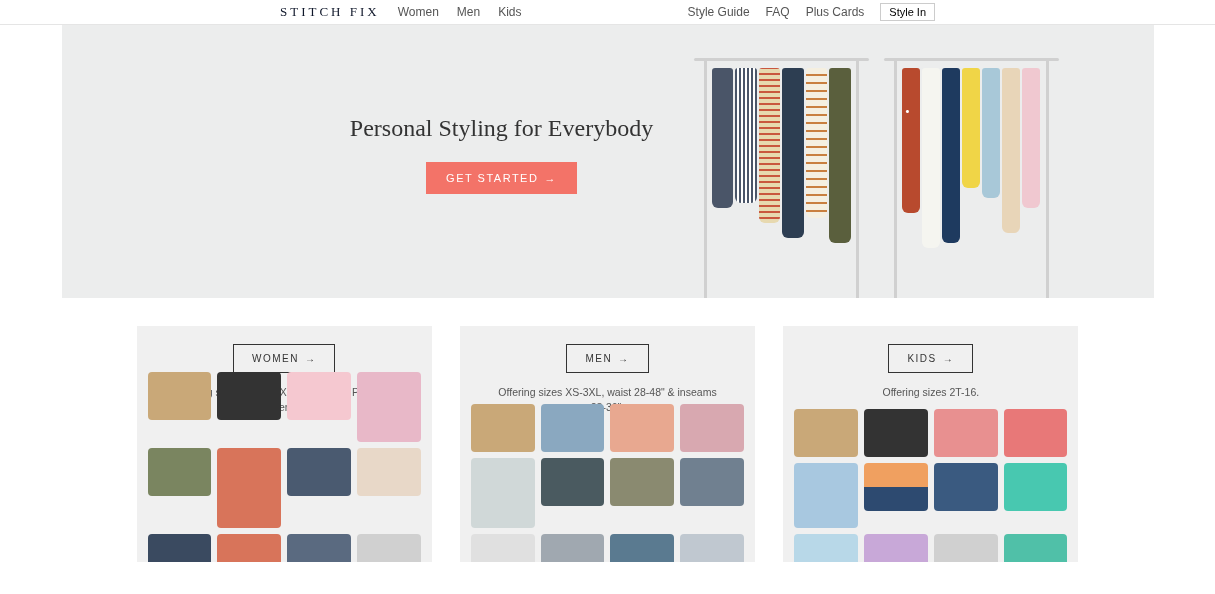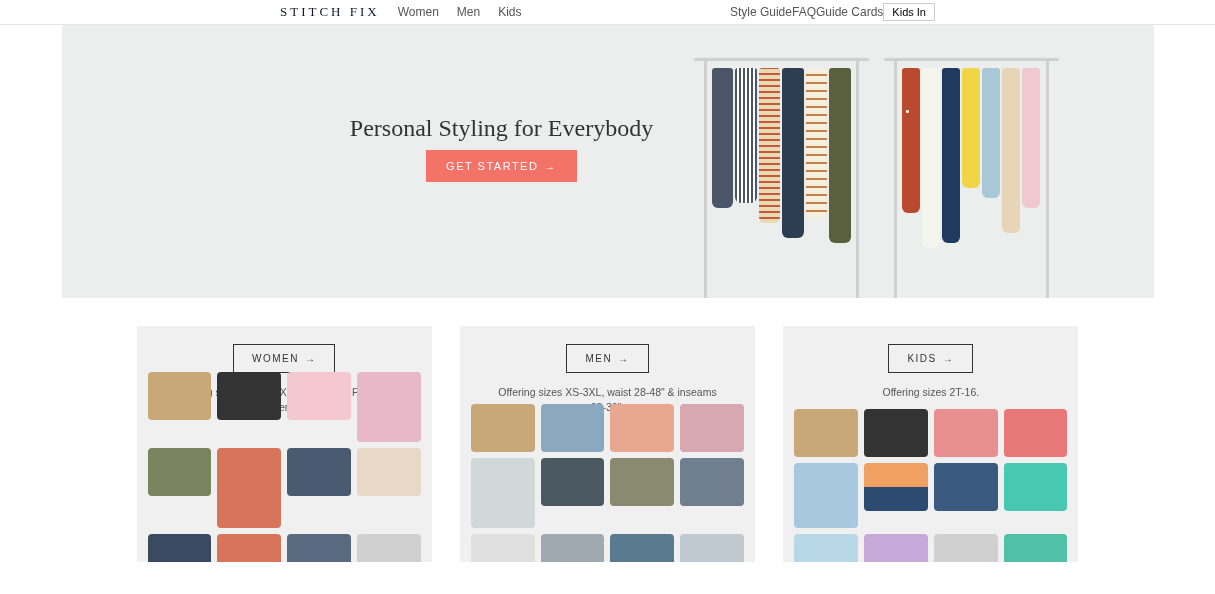--- a/index.html
+++ b/index.html
@@ -1,25 +1,25 @@
 <!DOCTYPE html>
 <html><head>
 <meta charset="utf-8">
 <style>
 * { margin: 0; padding: 0; box-sizing: border-box; }
 body { font-family: -apple-system, BlinkMacSystemFont, "Segoe UI", Helvetica, Arial, sans-serif; background: #fff; color: #333; width: 1215px; }
 .header { display: flex; align-items: center; justify-content: space-between; padding: 0 280px 0 280px; height: 25px; border-bottom: 1px solid #e5e5e5; font-size: 12px; }
 .header-left { display: flex; align-items: center; gap: 18px; }
 .logo { font-family: Georgia, serif; letter-spacing: 3px; font-size: 13px; font-weight: 400; color: #0f172a; }
 .nav-link { color: #555; text-decoration: none; cursor: pointer; }
-.header-right { display: flex; align-items: center; gap: 0; }
+.header-right { display: flex; align-items: center; gap: 16px; }
 .signin-btn { border: 1px solid #ccc; padding: 2px 8px; font-size: 11px; cursor: pointer; background: #fff; }
 .hero { width: 1092px; margin: 0 auto; height: 273px; background: #eceded; position: relative; overflow: hidden; display: flex; }
 .hero-text { position: absolute; left: 260px; top: 90px; text-align: center; width: 360px; }
-.hero-title { font-family: Georgia, serif; font-size: 24px; font-weight: 400; color: #333; margin-bottom: 8px; }
+.hero-title { font-family: Georgia, serif; font-size: 24px; font-weight: 400; color: #333; margin-bottom: 20px; }
 .hero-desc { font-size: 12px; line-height: 1.5; color: #555; margin-bottom: 16px; }
 .cta-btn { display: inline-flex; align-items: center; gap: 6px; background: #f37368; color: #fff; border: none; padding: 10px 20px; font-size: 11px; letter-spacing: 1.5px; cursor: pointer; }
 .arrow { display: inline-block; }
 .racks { position: absolute; right: 95px; top: 25px; display: flex; gap: 15px; }
 .rack { position: relative; width: 175px; height: 250px; }
 .rack-bar { position: absolute; top: 8px; left: 0; right: 0; height: 3px; background: #d0d0d0; border-radius: 2px; }
 .rack-pole { position: absolute; top: 8px; bottom: 0; width: 3px; background: #d0d0d0; }
 .rack-pole.left { left: 10px; }
 .rack-pole.right { right: 10px; }
 .clothes { position: absolute; top: 12px; left: 18px; right: 18px; display: flex; gap: 2px; height: 180px; align-items: flex-start; }
@@ -37,22 +37,22 @@
 <div class="header">
   <div class="header-left">
     <span class="logo">STITCH FIX</span>
     <a class="nav-link">Women</a>
     <a class="nav-link">Men</a>
     <a class="nav-link">Kids</a>
   </div>
   <div class="header-right">
     <a class="nav-link">Style Guide</a>
     <a class="nav-link">FAQ</a>
-    <a class="nav-link">Guide Cards</a>
-    <button class="signin-btn">Kids In</button>
+    <a class="nav-link">Plus Cards</a>
+    <button class="signin-btn">Style In</button>
   </div>
 </div>
 
 <div class="hero">
   <div class="hero-text">
     <h1 class="hero-title">Personal Styling for Everybody</h1>
     <button class="cta-btn">
       <span>GET STARTED</span>
       <span class="arrow">→</span>
     </button>

